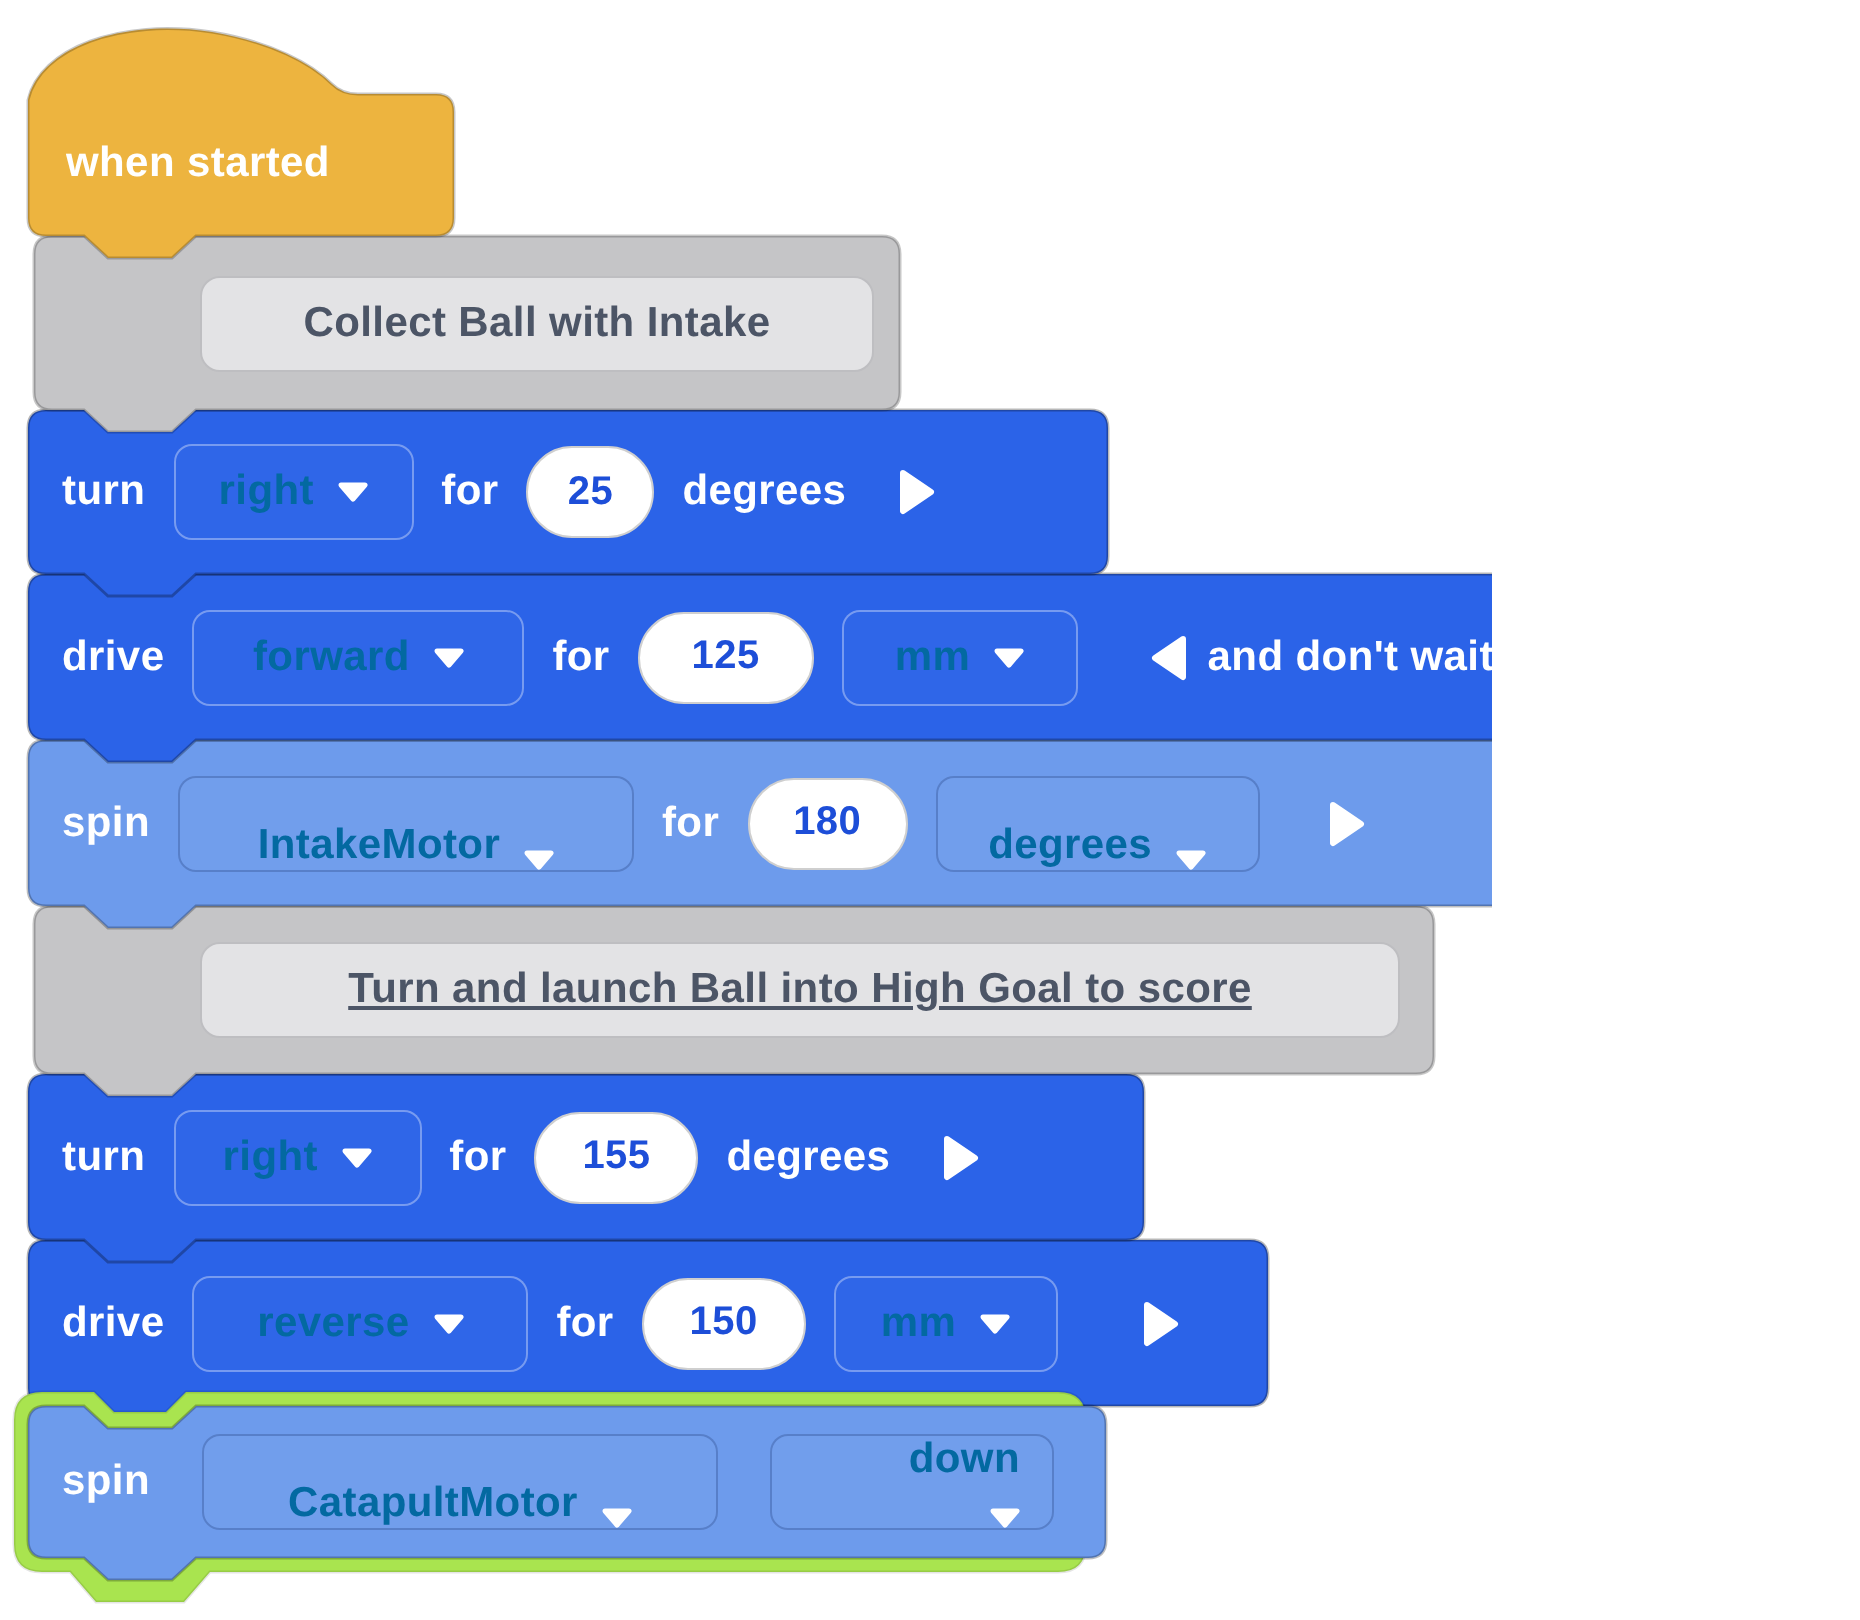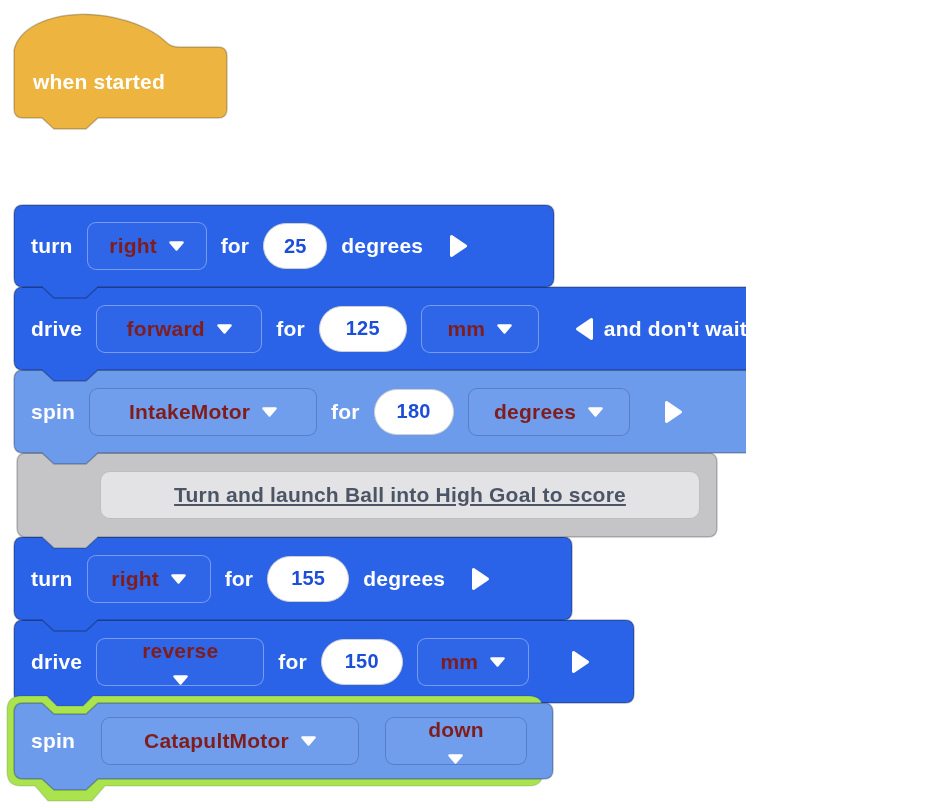--- a/index.html
+++ b/index.html
@@ -6,23 +6,23 @@
   #workspace{
     position:relative;width:746px;height:810px;background:#ffffff;overflow:hidden;
     font-family:"Liberation Sans","DejaVu Sans",sans-serif;font-weight:700;letter-spacing:.2px;
   }
   .block{position:absolute;display:flex;align-items:center;padding-left:17px;gap:14px;}
   .block > .shape{position:absolute;left:0;top:0;overflow:visible;z-index:0;}
   .block > *:not(.shape){position:relative;z-index:1;}
   .lbl{color:#ffffff;font-size:21px;white-space:nowrap;}
   .hatlbl{color:#ffffff;font-size:21px;white-space:nowrap;padding-left:2px;}
   .dd{height:48px;border-radius:9px;display:flex;align-items:center;justify-content:center;
-      gap:12px;padding:0 16px;box-sizing:border-box;color:#7f1d1d;font-size:21px;white-space:nowrap;cursor:pointer;}
+      gap:12px;padding:0 16px;box-sizing:border-box;color:#0369a1;font-size:21px;white-space:nowrap;cursor:pointer;}
   .dark .dd{border:1.5px solid rgba(255,255,255,0.35);background:rgba(255,255,255,0.02);}
-  .light .dd{border:1.5px solid rgba(25,55,120,0.30);background:rgba(255,255,255,0.03);}
+  .light .dd{border:1.5px solid rgba(25,55,120,0.30);background:rgba(255,255,255,0.03);align-items:flex-end;}
   .oval{height:46px;border-radius:23px;background:#ffffff;border:1.5px solid #CFCFCF;
         display:flex;align-items:center;justify-content:center;box-sizing:border-box;
         color:#1d4ed8;font-size:20px;padding:0 10px;cursor:text;}
   .chev{flex:0 0 auto;display:block;}
   .play{flex:0 0 auto;display:block;cursor:pointer;}
   .cfield{height:48px;background:#E3E3E5;border:1.5px solid #BEBEC1;border-radius:10px;
           display:flex;align-items:center;justify-content:center;box-sizing:border-box;
           color:#4C5566;font-size:21px;white-space:nowrap;}
   #glow{position:absolute;left:7px;top:696px;z-index:45;}
   #glow svg{overflow:visible;display:block;}
@@ -32,20 +32,28 @@
 
 <div id="workspace">
 
   <div class="block hat" style="left:14px;top:46px;width:196px;height:72px;z-index:40;">
       <svg class="shape" width="213" height="117" style="top: -32px;">
         <path d="M 0 36 C 6 10 46 -5 92 2 C 122 7 142 18 152 28 Q 157 33 165 33 L 204 33 Q 213 33 213 42 L 213 95 Q 213 104 204 104 L 84 104 l -12 11 h -32 l -12 -11 L 9 104 Q 0 104 0 95 Z" fill="#EDB43F" stroke="rgba(0,0,0,0.22)" stroke-width="1.5"></path>
       </svg>
     <span class="hatlbl">when started</span>
   </div>
 
+  <div class="block" style="left:17px;top:118px;width:433px;height:87px;z-index:39;padding-left:0;">
+      <svg class="shape" width="433" height="100">
+        <path d="M 9 0 H 424 Q 433 0 433 9 V 78 Q 433 87 424 87 H 81 l -12 11 h -32 l -12 -11 H 9 Q 0 87 0 78 V 9 Q 0 0 9 0 Z" fill="#C5C5C7" stroke="rgba(0,0,0,0.22)" stroke-width="1.5"></path>
+      </svg>
+    <div class="cfield" style="margin-left:83px;width:337px;">
+      <span>Collect Ball with Intake</span>
+    </div>
+  </div>
 
   <div class="block dark" style="left:14px;top:205px;width:523px;height:82px;z-index:38;">
       <svg class="shape" width="540" height="95">
         <path d="M 9 0 H 531 Q 540 0 540 9 V 73 Q 540 82 531 82 H 84 l -12 11 h -32 l -12 -11 H 9 Q 0 82 0 73 V 9 Q 0 0 9 0 Z" fill="#2B63E8" stroke="rgba(0,0,0,0.28)" stroke-width="1.5"></path>
       </svg>
     <span class="lbl">turn</span>
     <div class="dd" style="min-width:120px;">
       <span>right</span>
       <svg class="chev" width="15" height="10" viewBox="0 0 15 10">
           <path d="M1.5 1.5 L7.5 8.5 L13.5 1.5 Z" fill="#fff" stroke="#fff" stroke-width="2.5" stroke-linejoin="round"></path>
@@ -142,21 +150,21 @@
     <svg class="play" width="19" height="24" viewBox="0 0 19 24" style="margin-left:12px;">
         <path d="M2.5 2.5 L16.5 12 L2.5 21.5 Z" fill="#fff" stroke="#fff" stroke-width="3" stroke-linejoin="round"></path>
       </svg>
   </div>
 
   <div class="block dark" style="left:14px;top:620px;width:603px;height:83px;z-index:33;">
       <svg class="shape" width="620" height="96">
         <path d="M 9 0 H 611 Q 620 0 620 9 V 74 Q 620 83 611 83 H 84 l -12 11 h -32 l -12 -11 H 9 Q 0 83 0 74 V 9 Q 0 0 9 0 Z" fill="#2B63E8" stroke="rgba(0,0,0,0.28)" stroke-width="1.5"></path>
       </svg>
     <span class="lbl">drive</span>
-    <div class="dd" style="min-width:168px;flex-direction:column;">
+    <div class="dd" style="min-width:168px;">
       <span>reverse</span>
       <svg class="chev" width="15" height="10" viewBox="0 0 15 10">
           <path d="M1.5 1.5 L7.5 8.5 L13.5 1.5 Z" fill="#fff" stroke="#fff" stroke-width="2.5" stroke-linejoin="round"></path>
         </svg>
     </div>
     <span class="lbl">for</span>
     <div class="oval" style="min-width:82px;">
       <span>150</span>
     </div>
     <div class="dd" style="min-width:112px;">

